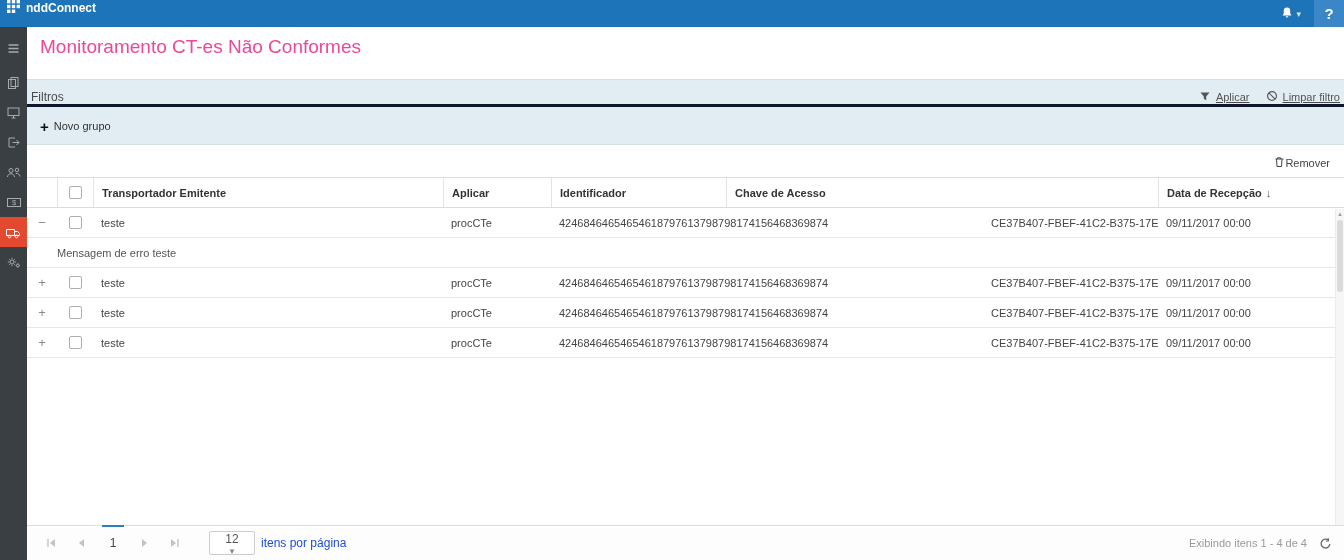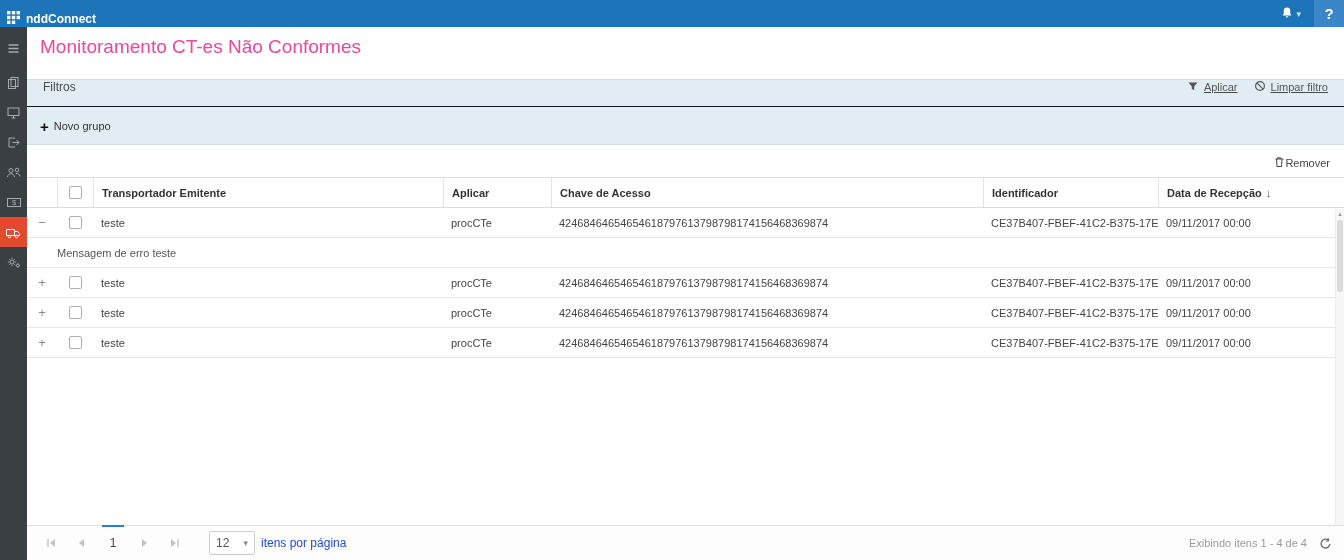--- a/index.html
+++ b/index.html
@@ -1,21 +1,21 @@
 <!DOCTYPE html>
 <html><head>
 <meta charset="utf-8">
 <style>
   * { box-sizing: border-box; margin: 0; padding: 0; }
   html,body { width:1344px; height:560px; overflow:hidden; }
   body { font-family:"Liberation Sans", sans-serif; background:#fff; color:#444; font-size:12px; }
   .app { display:grid; grid-template-columns:27px 1fr; grid-template-rows:27px 1fr; width:1344px; height:560px; }
 
   
-  .topbar { grid-column:1 / 3; background:#1d74b8; display:flex; align-items:flex-end; justify-content:space-between; color:#fff; }
+  .topbar { grid-column:1 / 3; background:#1d74b8; display:flex; align-items:flex-start; justify-content:space-between; color:#fff; }
   .brand { display:flex; align-items:center; gap:6px; padding-left:7px; font-weight:bold; font-size:12px; }
   .topbar-right { display:flex; align-items:center; height:100%; }
   .bell-wrap { display:flex; align-items:center; gap:3px; padding:0 12px; cursor:pointer; }
   .caret { font-size:9px; color:#d8e6f2; }
   .help-box { width:31px; height:27px; background:#3a86c6; border-left:1px solid rgba(0,0,0,.18); display:flex; align-items:center; justify-content:center; font-weight:bold; font-size:15px; cursor:pointer; }
 
   
   .sidebar { background:#3a3f44; display:flex; flex-direction:column; padding-top:6px; }
   .side-item { height:30px; display:flex; align-items:center; justify-content:center; color:#a5abb0; cursor:pointer; }
   .side-item.first { margin-bottom:4px; }
@@ -24,21 +24,21 @@
 
   
   .main { display:flex; flex-direction:column; background:#fff; overflow:hidden; }
 
   .page-head { padding:9px 0 7px 13px; height:52px; }
   .page-title { font-size:19px; font-weight:400; color:#ec4899; }
   .page-sub { font-size:11px; color:#9b9b9b; margin-top:4px; }
 
   
   .filters { background:#e2edf3; border-top:1px solid #d2e0e8; border-bottom:1px solid #d2e0e8; height:66px; }
-  .filters-header { height:27px; display:flex; align-items:flex-start; justify-content:space-between; padding:0 16px; border-bottom:1px solid #0f172a; font-size:12px; color:#4a4a4a; }
+  .filters-header { height:27px; display:flex; align-items:flex-end; justify-content:space-between; padding:0 4px; border-bottom:3px solid #0f172a; font-size:12px; color:#4a4a4a; }
   .filters-actions { display:flex; gap:16px;text-decoration:underline; }
   .link-btn { display:flex; align-items:center; gap:5px; font-size:11px; color:#555; cursor:pointer; }
   .link-btn svg { color:#555; }
   .filters-body { height:38px; display:flex; align-items:center; padding-left:13px; }
   .new-group { display:flex; align-items:center; gap:5px; font-size:11px; color:#333; cursor:pointer; }
   .plus-glyph { font-weight:bold; font-size:15px; color:#111; line-height:1; }
 
   
   .grid-toolbar { display:flex; justify-content:flex-end; padding:12px 14px 8px 0; height:32px; }
   .remove-btn { display:flex; align-items:center; font-size:11px; color:#444; cursor:pointer; }
@@ -67,21 +67,21 @@
   
   .vscroll { position:absolute; top:32px; right:0; bottom:0; width:9px; background:#f6f6f6; border-left:1px solid #ececec; cursor:pointer; }
   .vscroll .arr { height:10px; font-size:6px; color:#9a9a9a; text-align:center; line-height:11px; }
   .vscroll .thumb { position:absolute; top:11px; left:1px; width:6px; height:72px; background:#dadada; border-radius:3px; }
 
   
   .pager { height:35px; border-top:1px solid #dcdcdc; display:flex; align-items:center; padding:0 12px; gap:6px; font-size:12px; color:#666; background:#fdfdfd; position:relative; }
   .pager-btn { width:24px; height:24px; display:flex; align-items:center; justify-content:center; cursor:pointer; }
   .page-num { min-width:28px; height:35px; display:flex; align-items:center; justify-content:center; color:#444; position:relative; cursor:pointer; }
   .page-num::before { content:""; position:absolute; top:-1px; left:3px; right:3px; height:2px; background:#2d7fc1; }
-  .page-size { width:46px; height:24px; border:1px solid #ccc; border-radius:2px; background:#fff; display:flex; align-items:center; justify-content:space-between; padding:0 6px; color:#555; margin-left:16px; cursor:pointer; }
+  .page-size { width:46px; height:24px; border:1px solid #ccc; border-radius:2px; background:#fff; display:flex; align-items:center; justify-content:space-between; padding:0 6px; color:#555; margin-left:16px; cursor:pointer;flex-direction:column; }
   .dd-caret { font-size:9px; color:#888; }
   .per-page { margin-left:0; color:#1d4ed8; font-size:12px; }
   .pager-right { margin-left:auto; display:flex; align-items:center; gap:12px; }
   .pager-summary { color:#9a9a9a; font-size:11px; }
   .refresh { cursor:pointer; color:#666; display:flex; align-items:center; }
 </style>
 </head>
 <body>
 
 <div class="app">
@@ -239,25 +239,25 @@
         <div class="th c-exp"></div>
         <div class="th c-chk">
           <span class="checkbox"></span>
         </div>
         <div class="th c-transp">
           <span>Transportador Emitente</span>
         </div>
         <div class="th c-layout">
           <span>Aplicar</span>
         </div>
+        <div class="th c-ident">
+          <span>Identificador</span>
+        </div>
         <div class="th c-chave">
           <span>Chave de Acesso</span>
-        </div>
-        <div class="th c-ident">
-          <span>Identificador</span>
         </div>
         <div class="th c-data">
           <span>Data de Recepção</span>
           <span class="sort-arrow">↓</span>
         </div>
       </div>
 
       <div id="grid-rows">
   <div class="trow">
     <div class="td c-exp">

